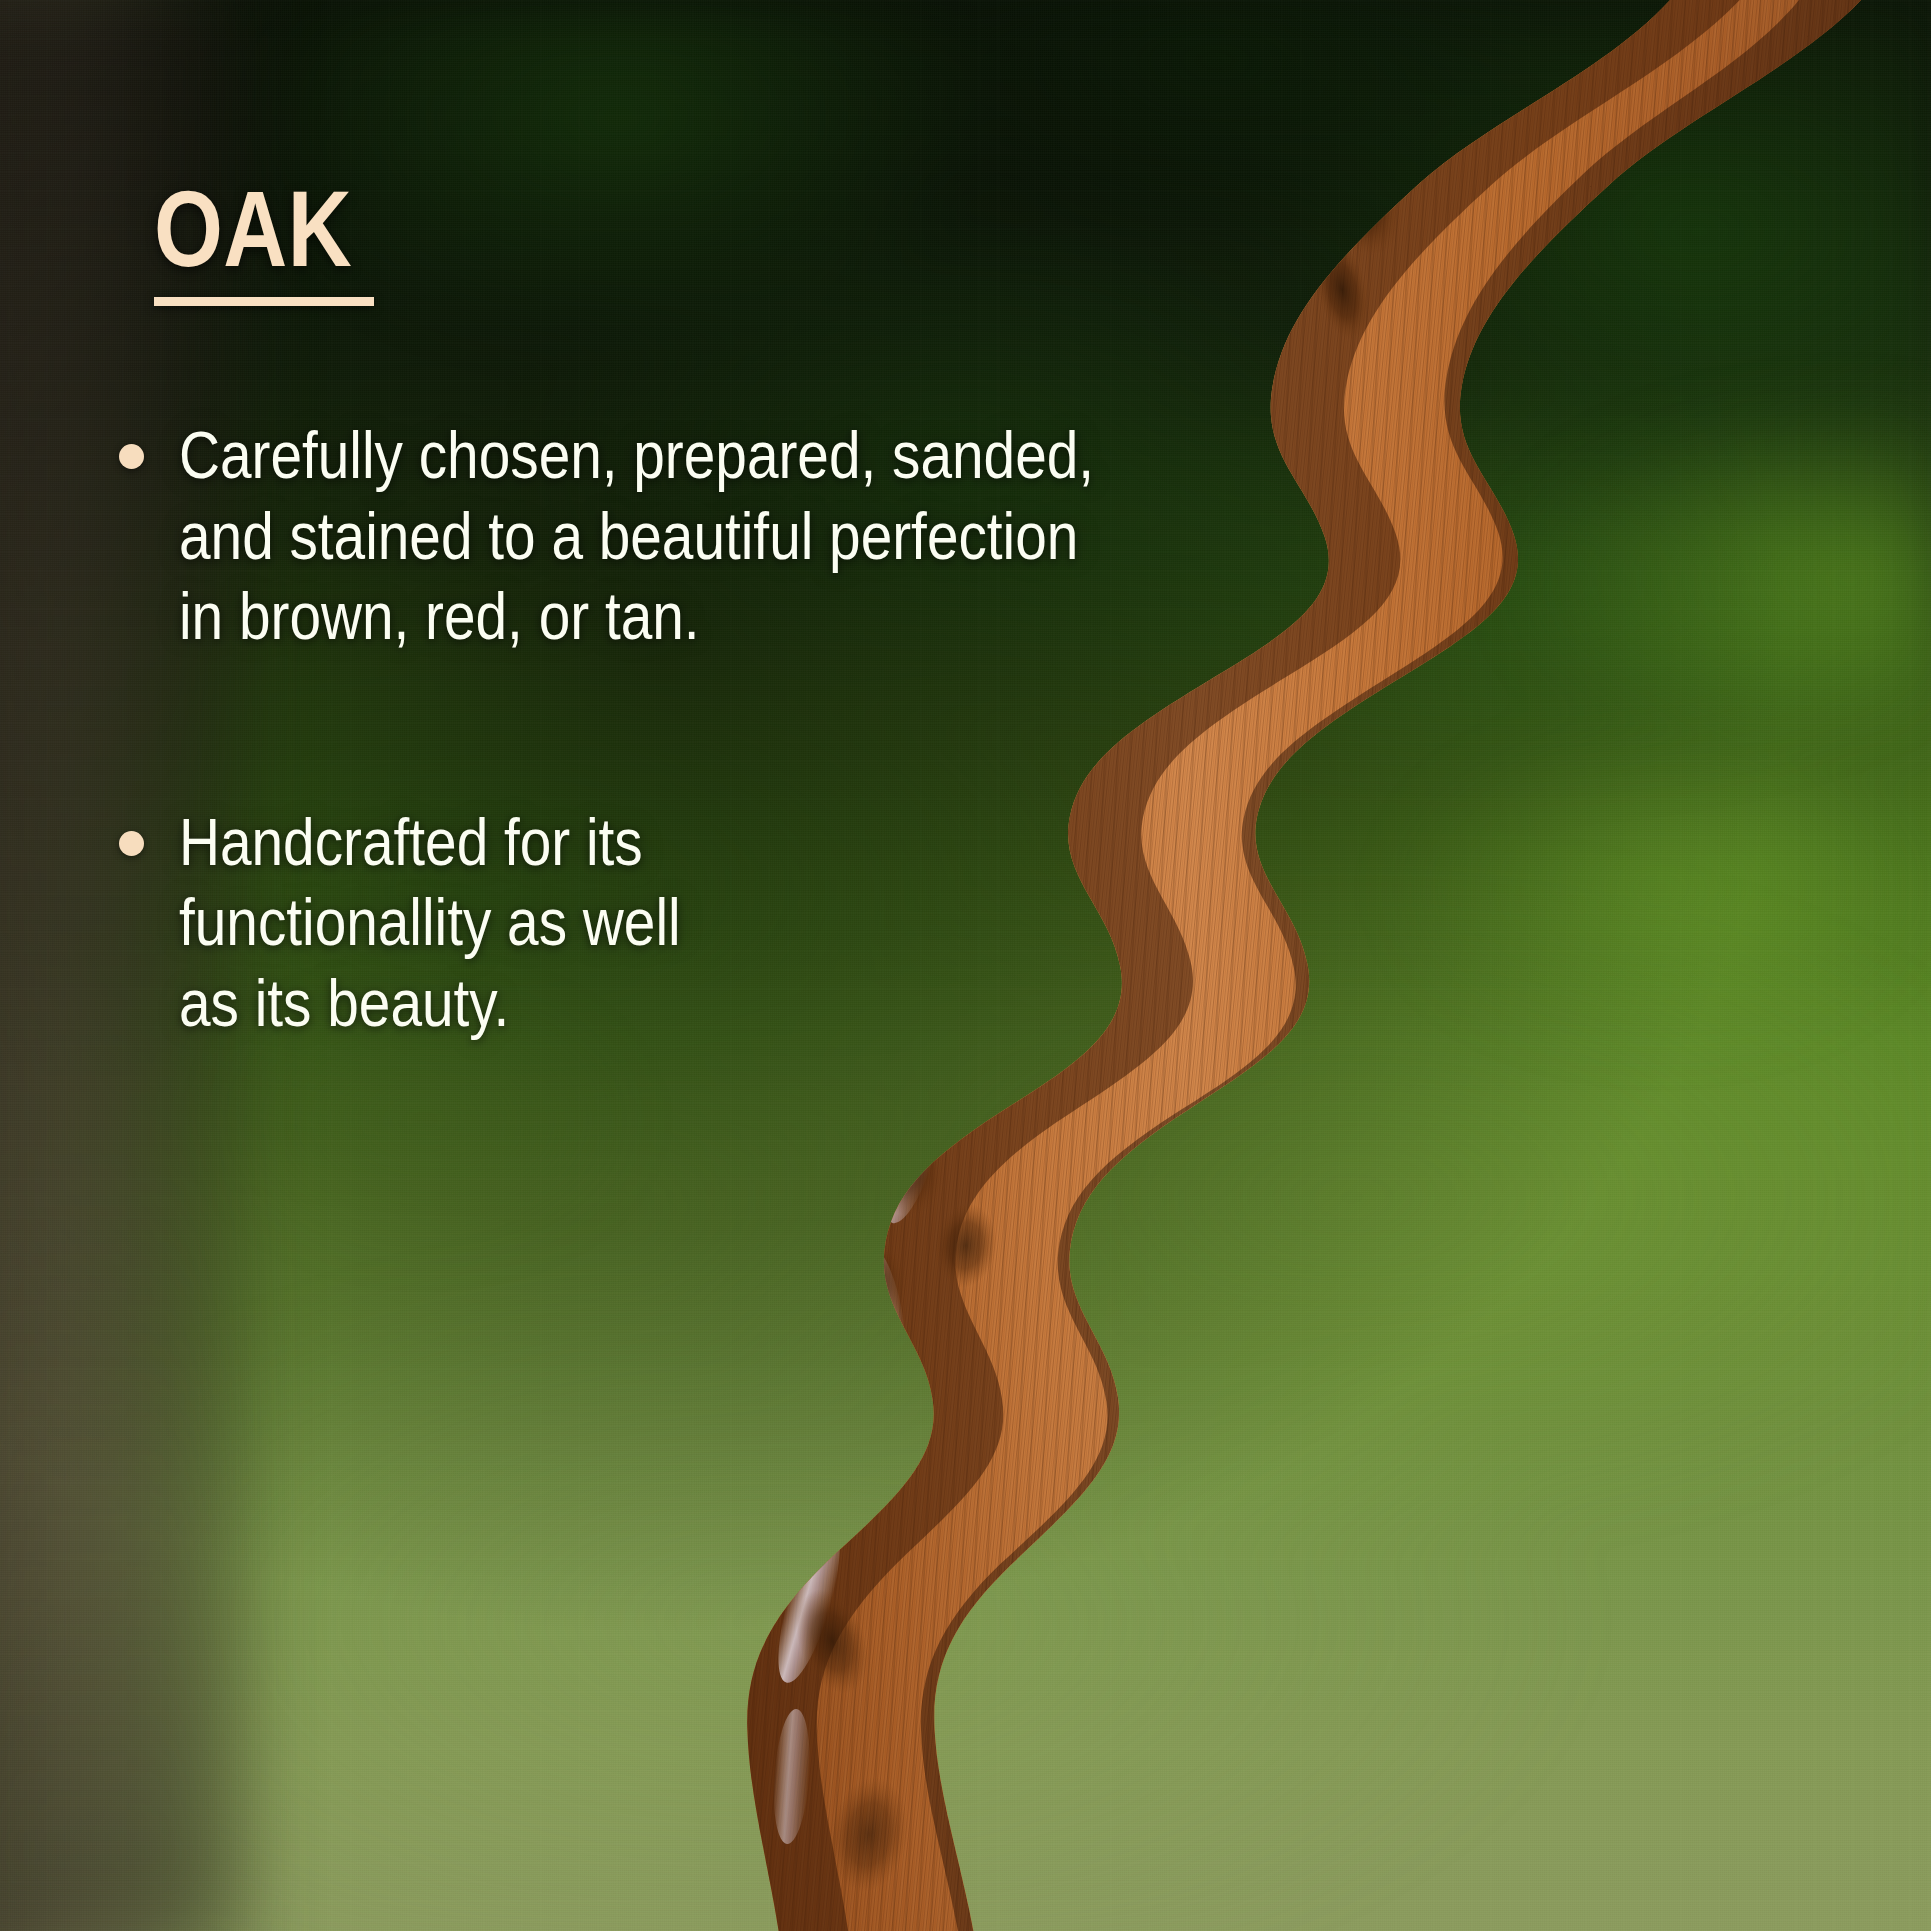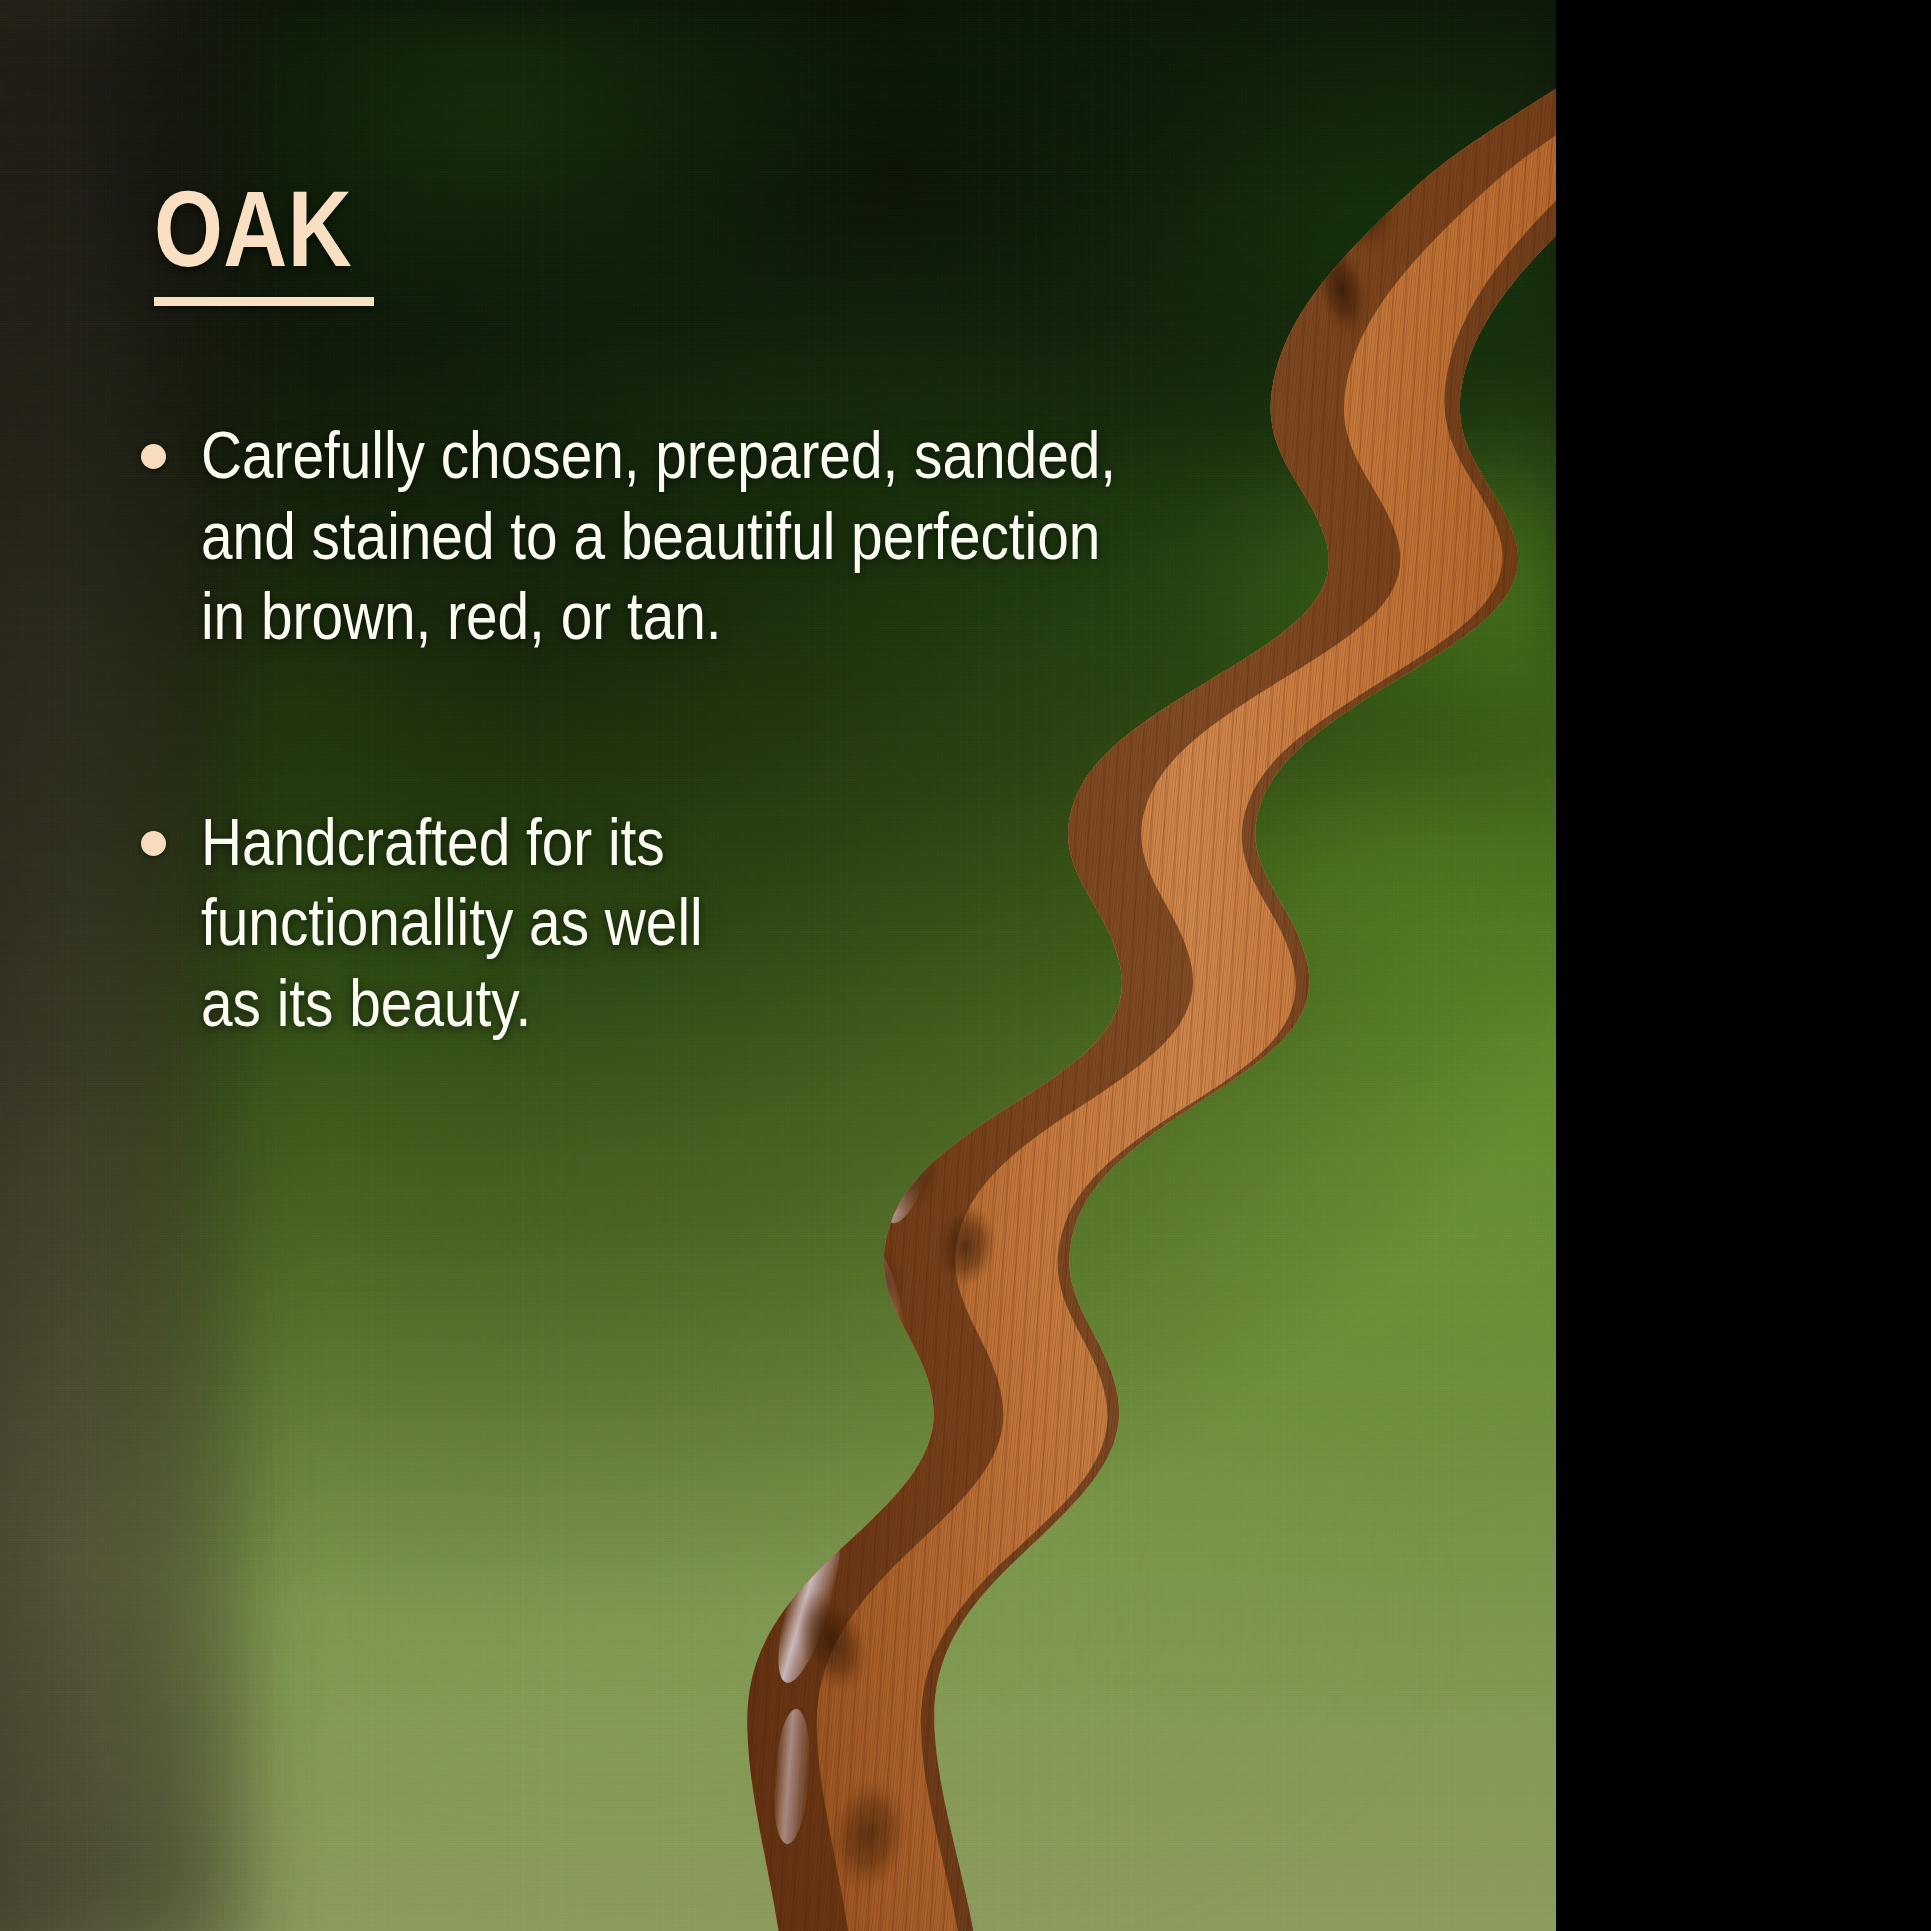--- a/index.html
+++ b/index.html
@@ -1,18 +1,18 @@
 <!DOCTYPE html>
 <html><head>
 <meta charset="utf-8">
 <style>
   html,body{margin:0;padding:0;background:#000;}
   #stage{
     position:relative;
-    width:1556px;height:1931px;
+    width:1931px;height:1931px;
     overflow:hidden;
     font-family:"Liberation Sans", sans-serif;
     background:#2b3316;
   }
 
   
   .bg-layer{position:absolute;inset:0;}
 
   
   #bg-base{
@@ -108,21 +108,21 @@
     transform-origin:left center;
     text-shadow:0 2.9px 11.6px rgba(0,0,0,.60);
   }
   #title-rule{
     margin-top:17.4px;
     width:220px;height:8.7px;
     background:#F9E0C2;
     box-shadow:0 1.9px 8.7px rgba(0,0,0,.50);
   }
 
-  #bullets{position:absolute;left:141px;top:415px;width:927px;}
+  #bullets{position:absolute;left:119px;top:415px;width:927px;}
   .bullet-item{display:flex;align-items:flex-start;margin-bottom:145px;}
   .bullet-item:last-child{margin-bottom:18px;}
   .bullet-dot{
     flex:0 0 auto;
     width:25px;height:25px;border-radius:50%;
     background:#F7DDBE;
     margin:29px 35px 0 0;
     box-shadow:0 1.9px 7.7px rgba(0,0,0,.45);
   }
   .bullet-lines{flex:1 1 auto;}

